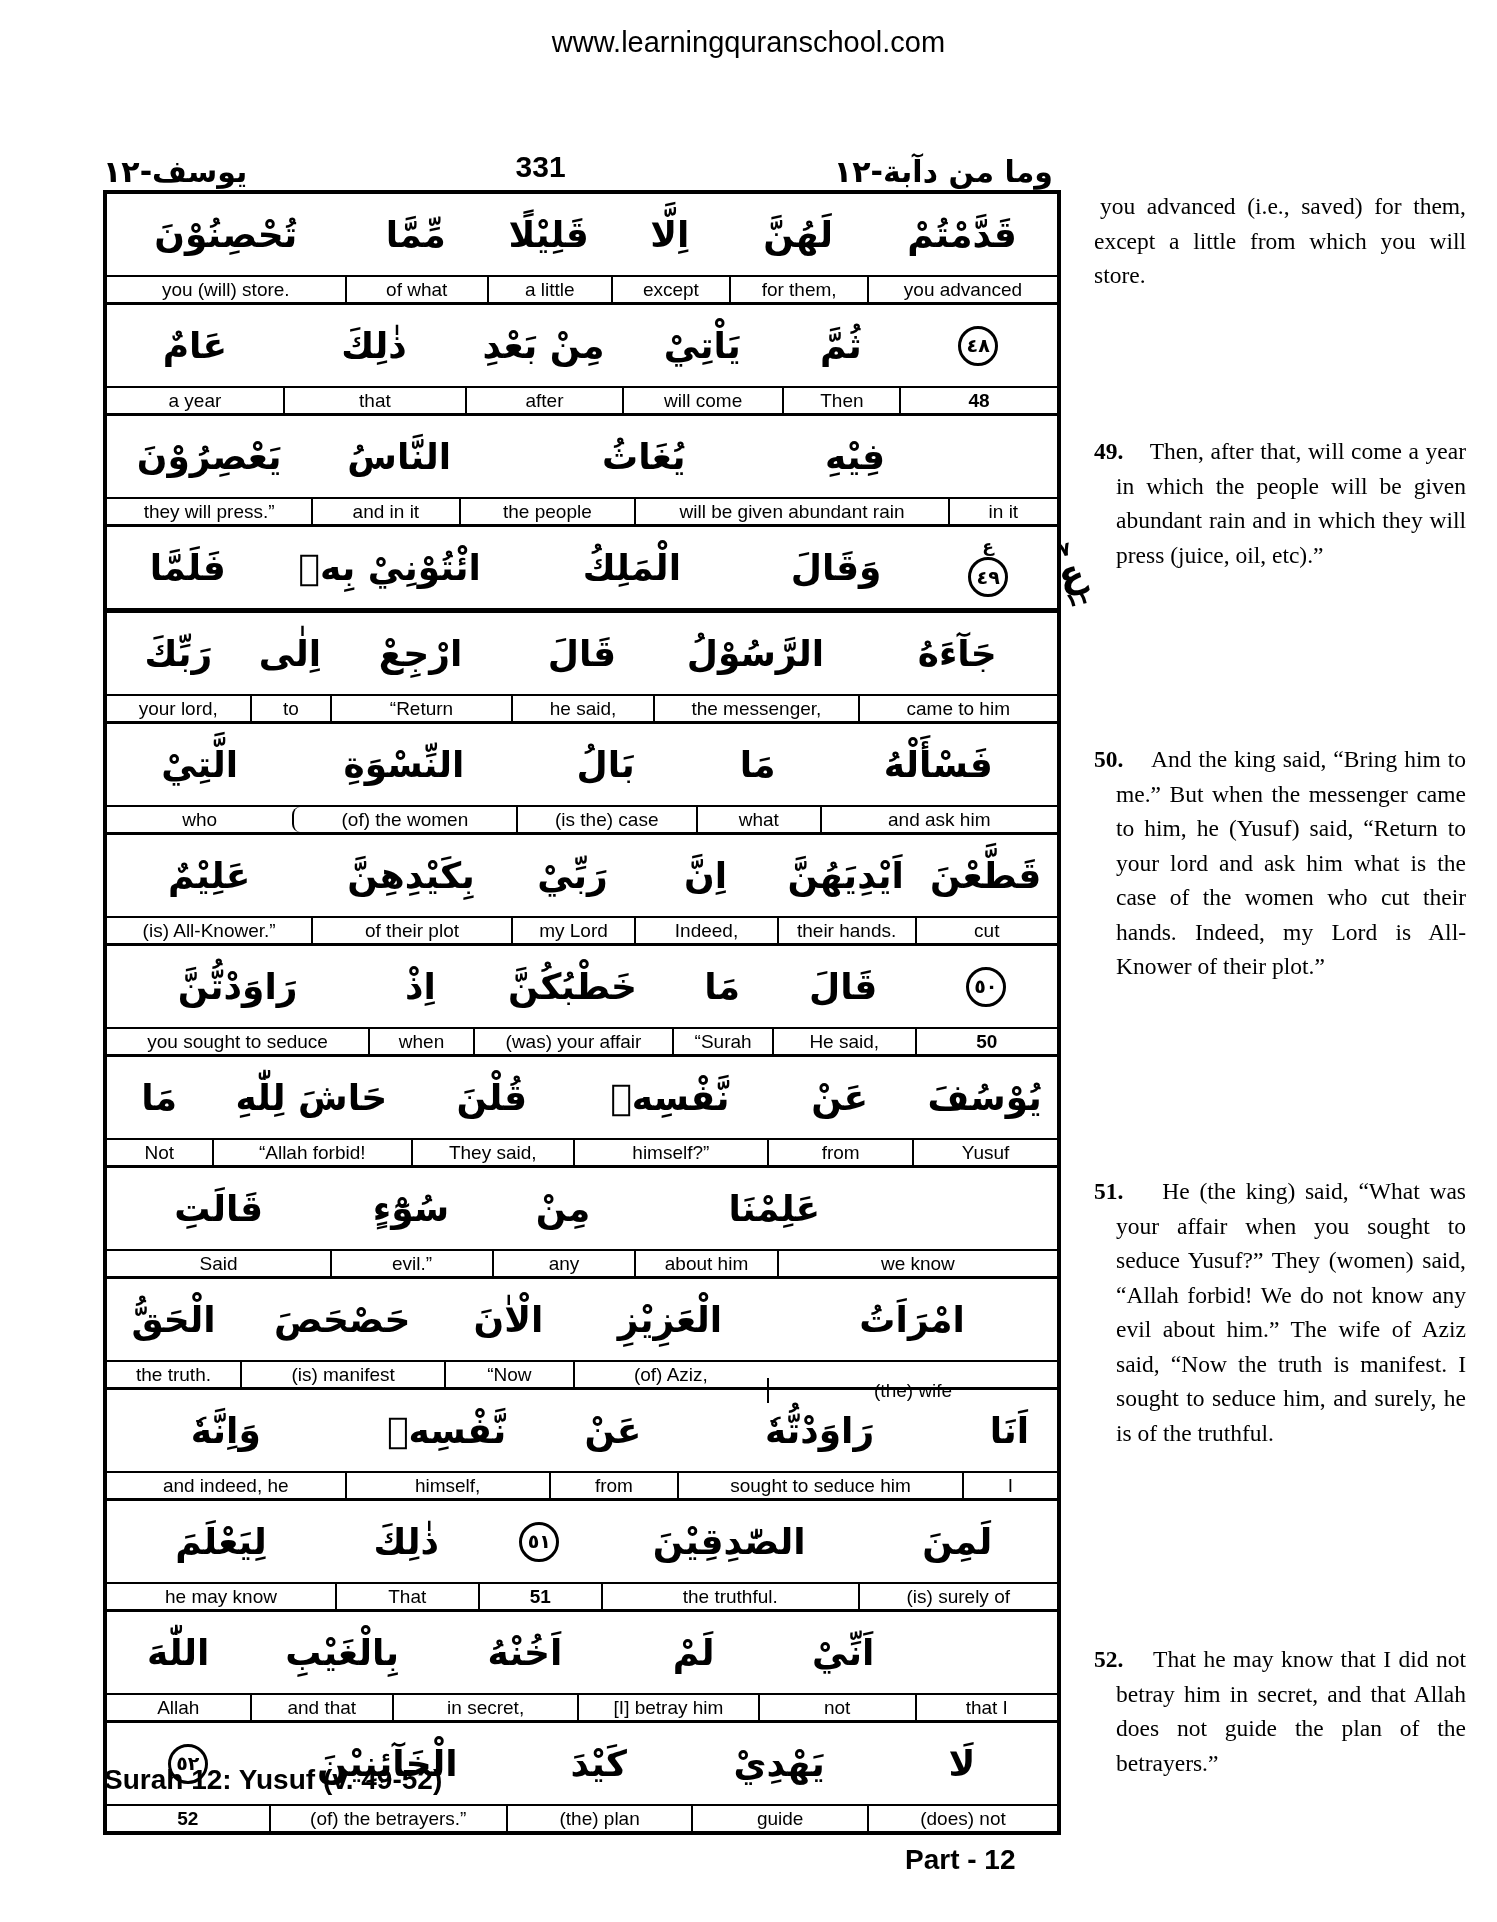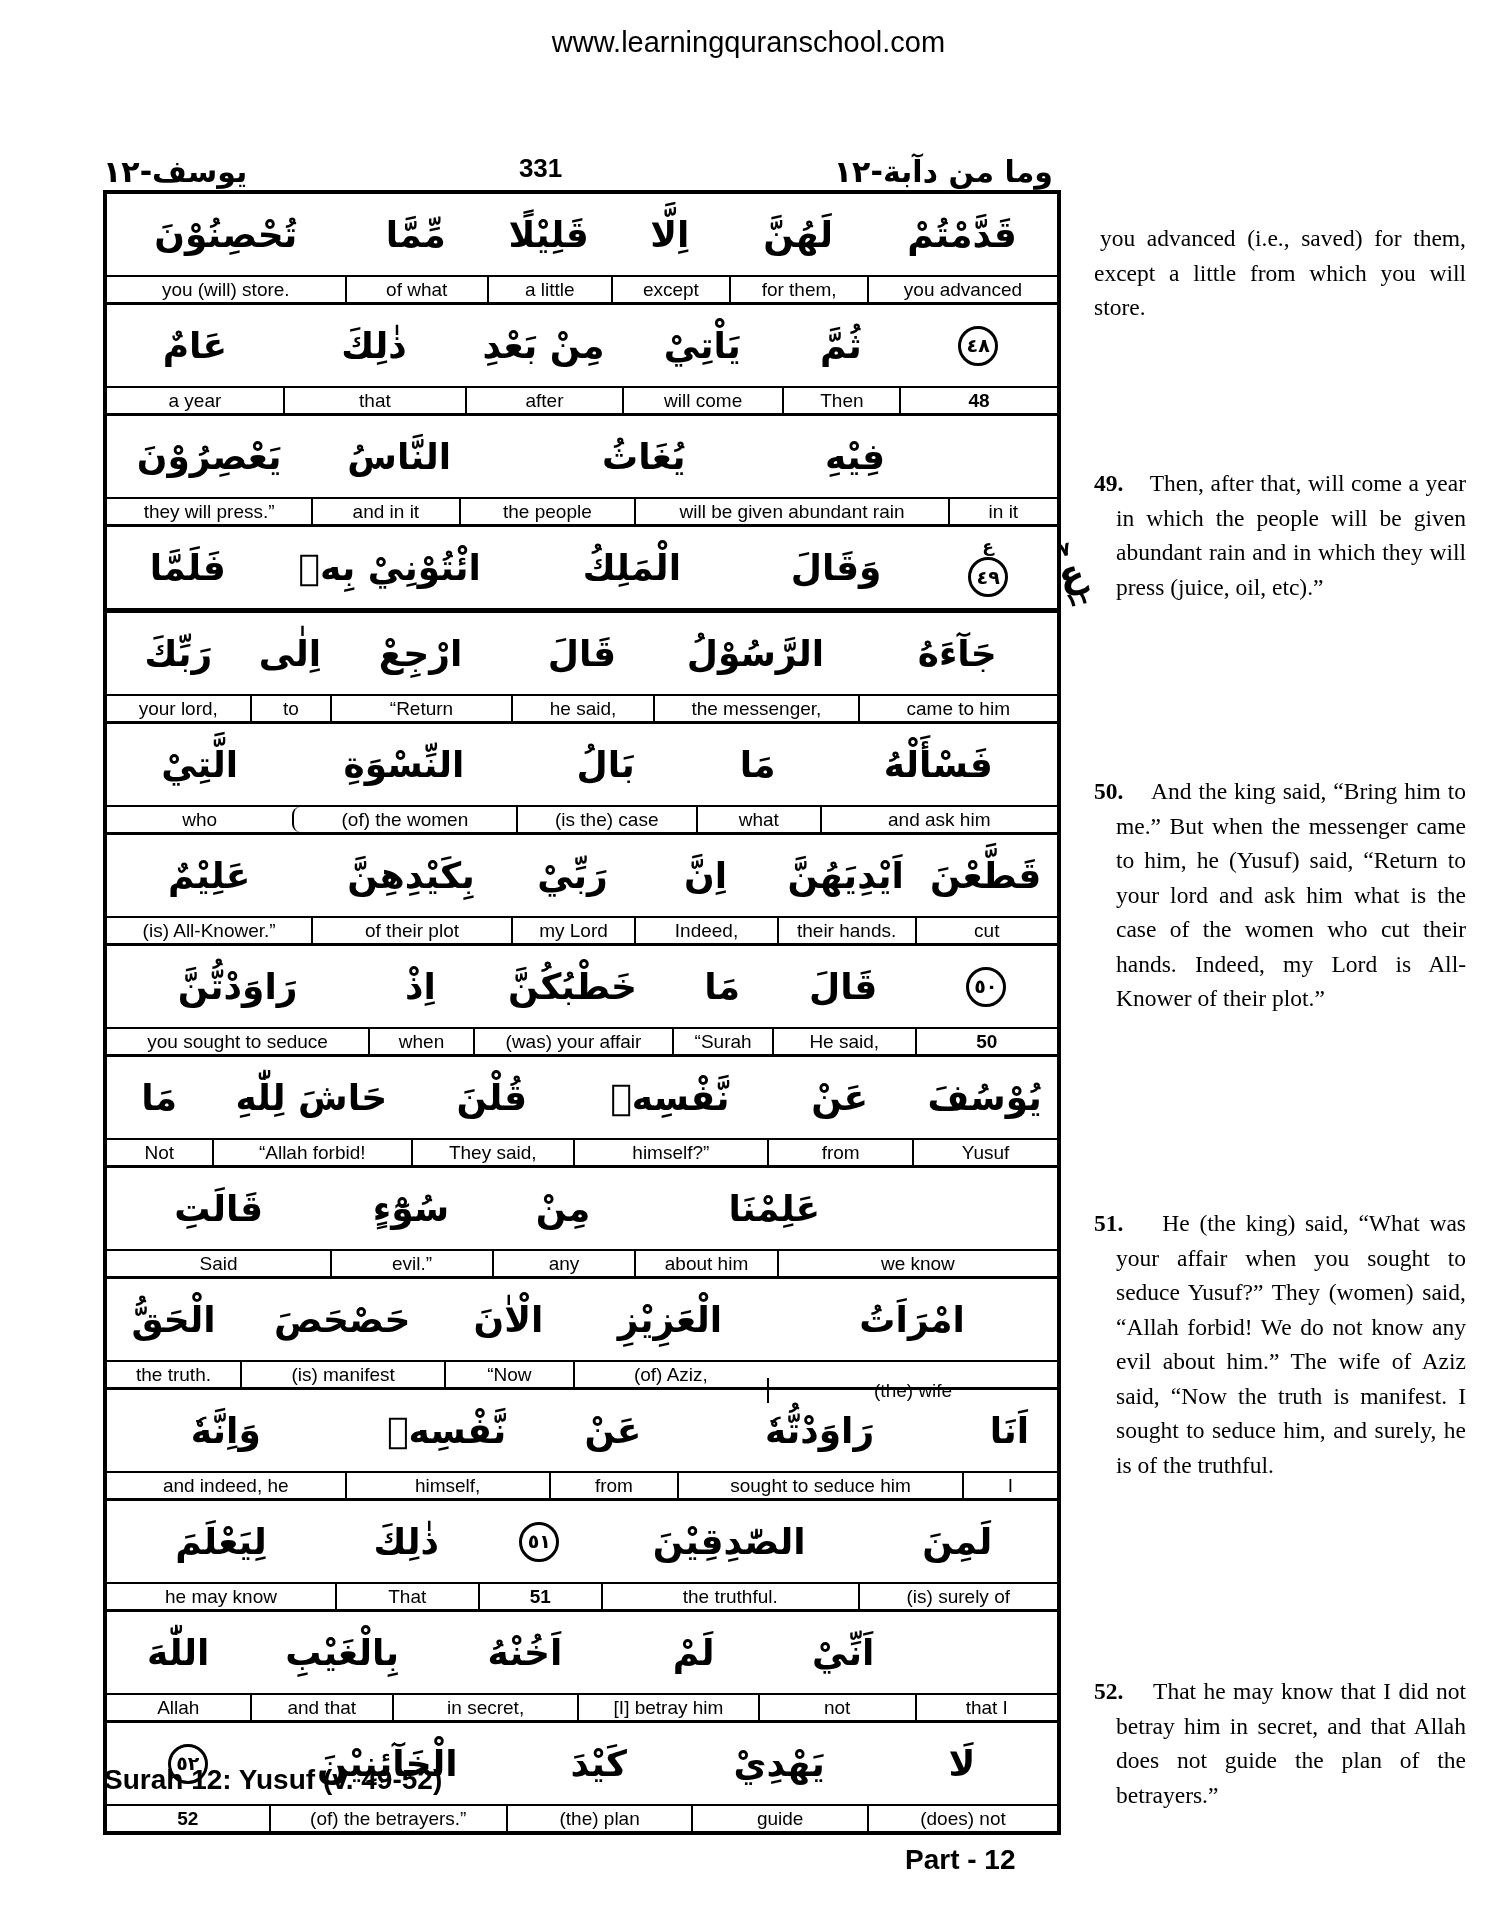--- a/index.html
+++ b/index.html
@@ -19,21 +19,21 @@
   }
   
   .pheader{
     position:absolute;top:138px;left:103px;width:950px;height:50px;
     display:flex;align-items:flex-end;justify-content:space-between;
   }
   .surah-ar,.juz-ar{
     font-family:"DejaVu Sans",sans-serif;
     font-size:30px;font-weight:bold;direction:rtl;line-height:1.1;
   }
-  .pageno{font-size:26px;font-weight:bold;padding-bottom:4px;}
+  .pageno{font-size:30px;font-weight:bold;padding-bottom:4px;}
 
   
   .wtable{
     position:absolute;top:190px;left:103px;width:950px;
     border:4px solid #000;
     box-sizing:content-box;
     background:#fff;
   }
   .verse-row{border-bottom:3px solid #000;}
   .verse-row:last-child{border-bottom:none;}
@@ -71,21 +71,21 @@
     display:flex;flex-direction:column;align-items:center;
     font-family:"DejaVu Sans",sans-serif;font-weight:bold;
     transform:rotate(-14deg);
     line-height:0.9;
   }
   .ruku .small{font-size:19px;}
   .ruku .big{font-size:38px;}
 
   
   .sidebar{
-    position:absolute;top:208px;left:1094px;width:372px;height:1660px;
+    position:absolute;top:176px;left:1094px;width:372px;height:1660px;
   }
   .side-para{
     position:absolute;left:0;width:100%;
     font-family:"Liberation Serif",serif;
     font-size:23.5px;line-height:1.47;text-align:justify;
     padding-left:22px;text-indent:-22px;box-sizing:border-box;
   }
   .side-para.nonum{padding-left:0;text-indent:6px;}
   .vnum{font-weight:bold;}
 

